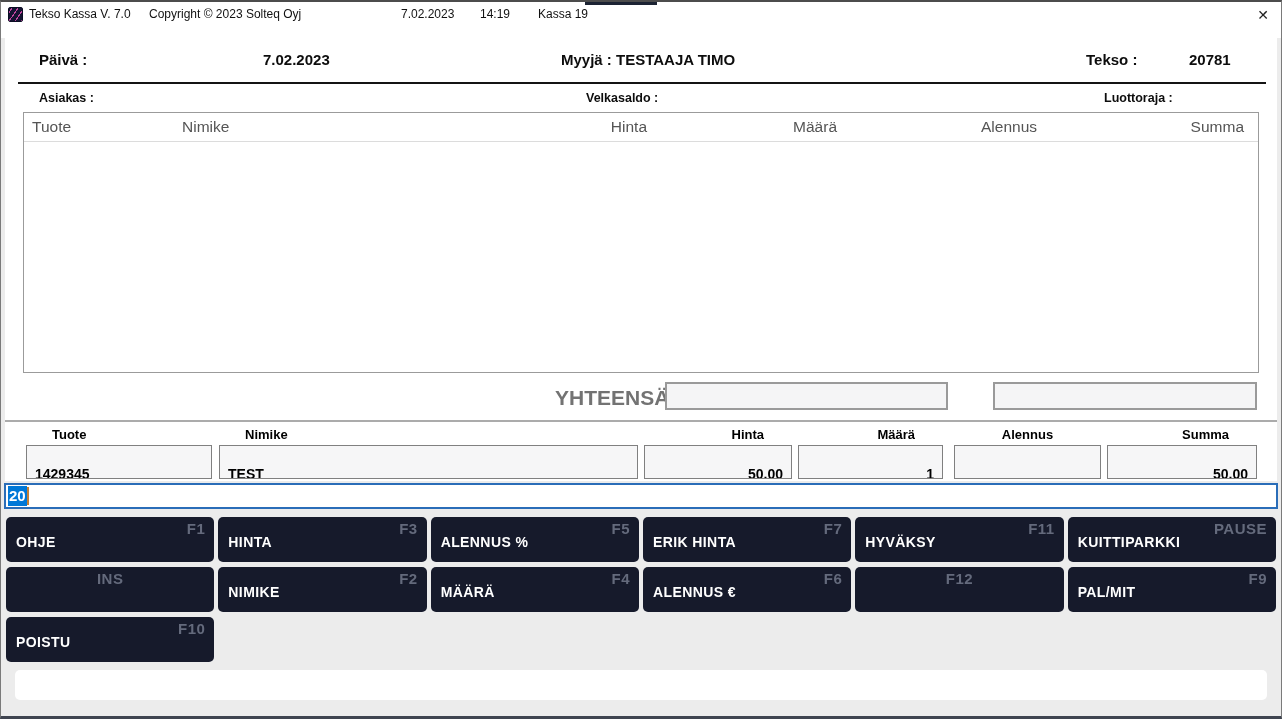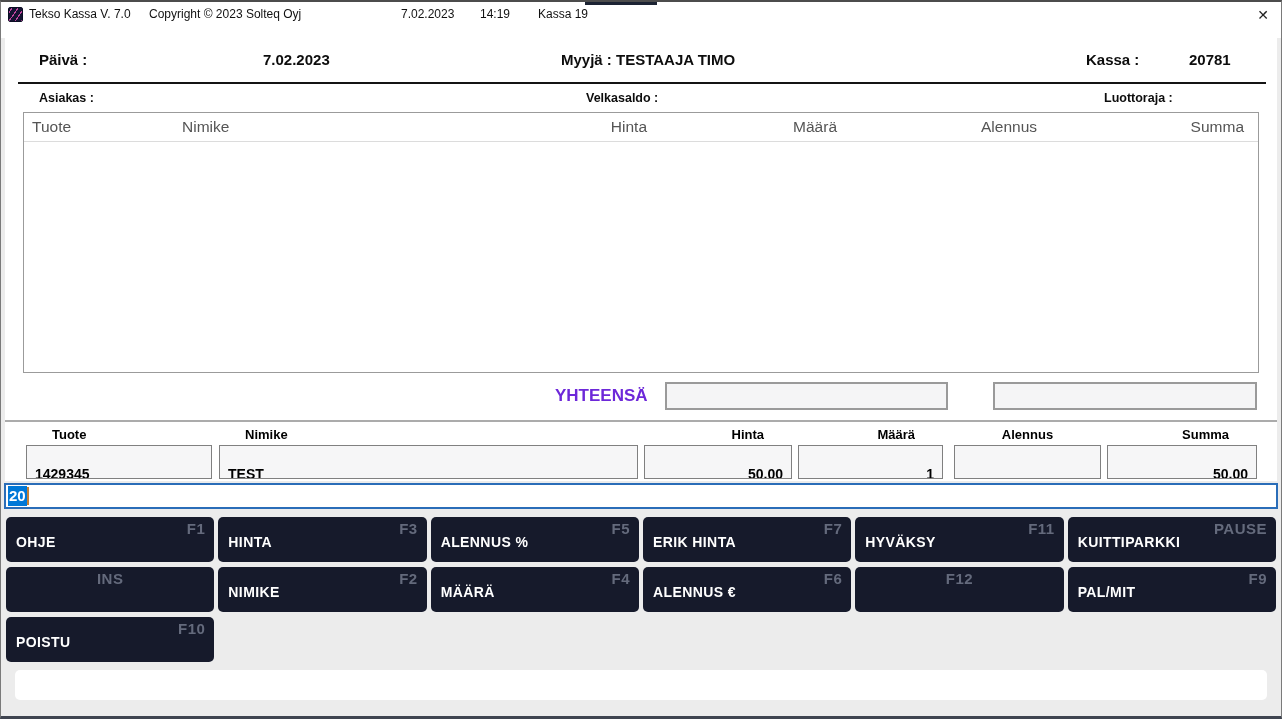--- a/index.html
+++ b/index.html
@@ -56,21 +56,21 @@
 
   .grid { margin:2px 18px 0; height:261px; border:1px solid #9b9b9b; background:#fff; }
   .grid-header { display:flex; padding:5px 14px 5px 8px; font-size:15.5px; color:#555;
     border-bottom:1px solid #dcdcdc; }
   .gc { white-space:nowrap; }
   .gc-tuote { width:150px; } .gc-nimike { width:390px; }
   .gc-hinta { width:75px; text-align:right; } .gc-maara { width:190px; text-align:right; }
   .gc-alennus { width:200px; text-align:right; } .gc-summa { flex:1; text-align:right; }
 
   .totals-row { position:relative; height:30px; margin-top:9px; }
-  .t-label { position:absolute; left:550px; top:4px; font-size:17px; font-weight:bold; color:#6d28d9; }
+  .t-label { position:absolute; left:550px; top:4px; font-size:21px; font-weight:bold; color:#737373; }
   .t-box { position:absolute; top:0; height:28px; background:#f5f5f6; border:2px solid #9a9a9a; }
   .t-box1 { left:660px; width:283px; }
   .t-box2 { left:988px; width:264px; }
 
   .sep { margin-top:8px; border-top:2px solid #ababab; }
 
   .entry { padding:5px 18px 0; }
   .entry-labels, .entry-fields { display:flex; }
   .entry-labels { font-size:13px; font-weight:bold; color:#000; height:17px; }
   .entry-fields { margin-top:1px; }
@@ -124,21 +124,21 @@
 
 
   <div class="content">
 
     <div class="info-row">
       <span class="i-paiva">Päivä :</span>
       <span class="i-pvalue">7.02.2023</span>
       <div class="i-myyja">
         <span>Myyjä : </span><span>TESTAAJA TIMO</span>
       </div>
-      <span class="i-kuitti">Kassa :</span>
+      <span class="i-kuitti">Tekso :</span>
       <span class="i-kuittino">20781</span>
     </div>
 
     <div class="rule"></div>
 
     <div class="labels-row">
       <span class="l-asiakas">Asiakas :</span>
       <span class="l-velka">Velkasaldo :</span>
       <span class="l-luotto">Luottoraja :</span>
     </div>

